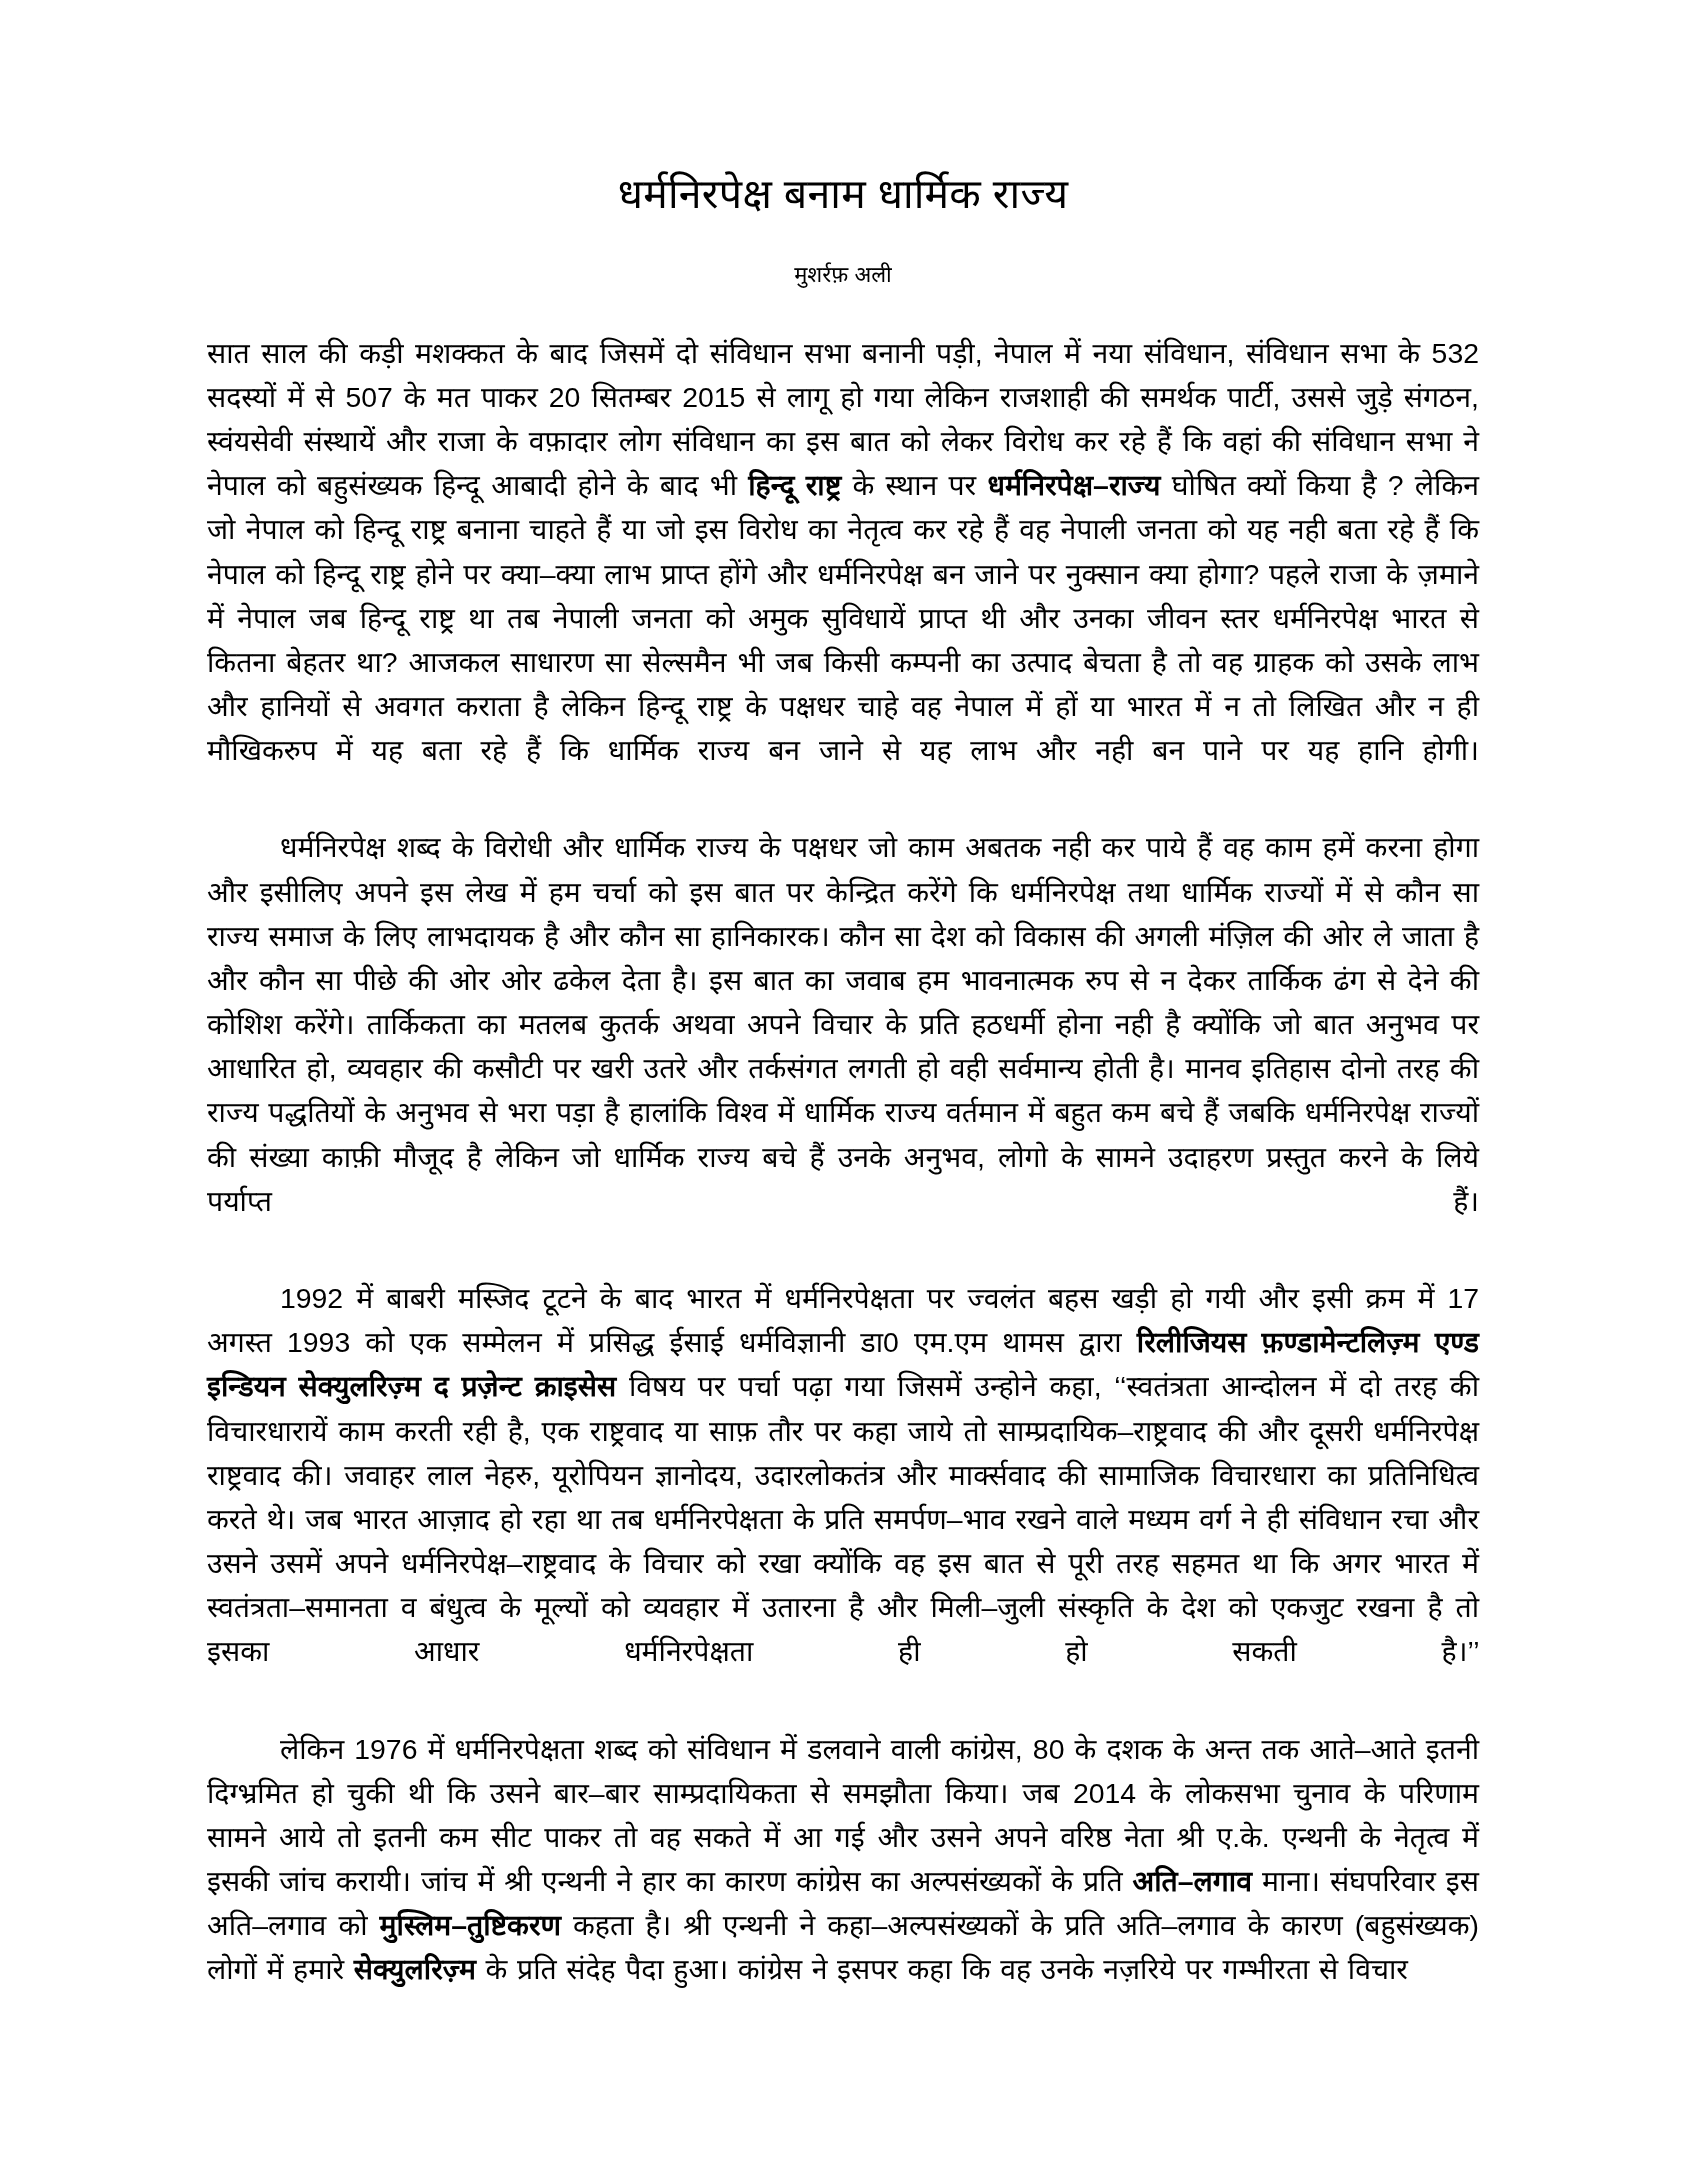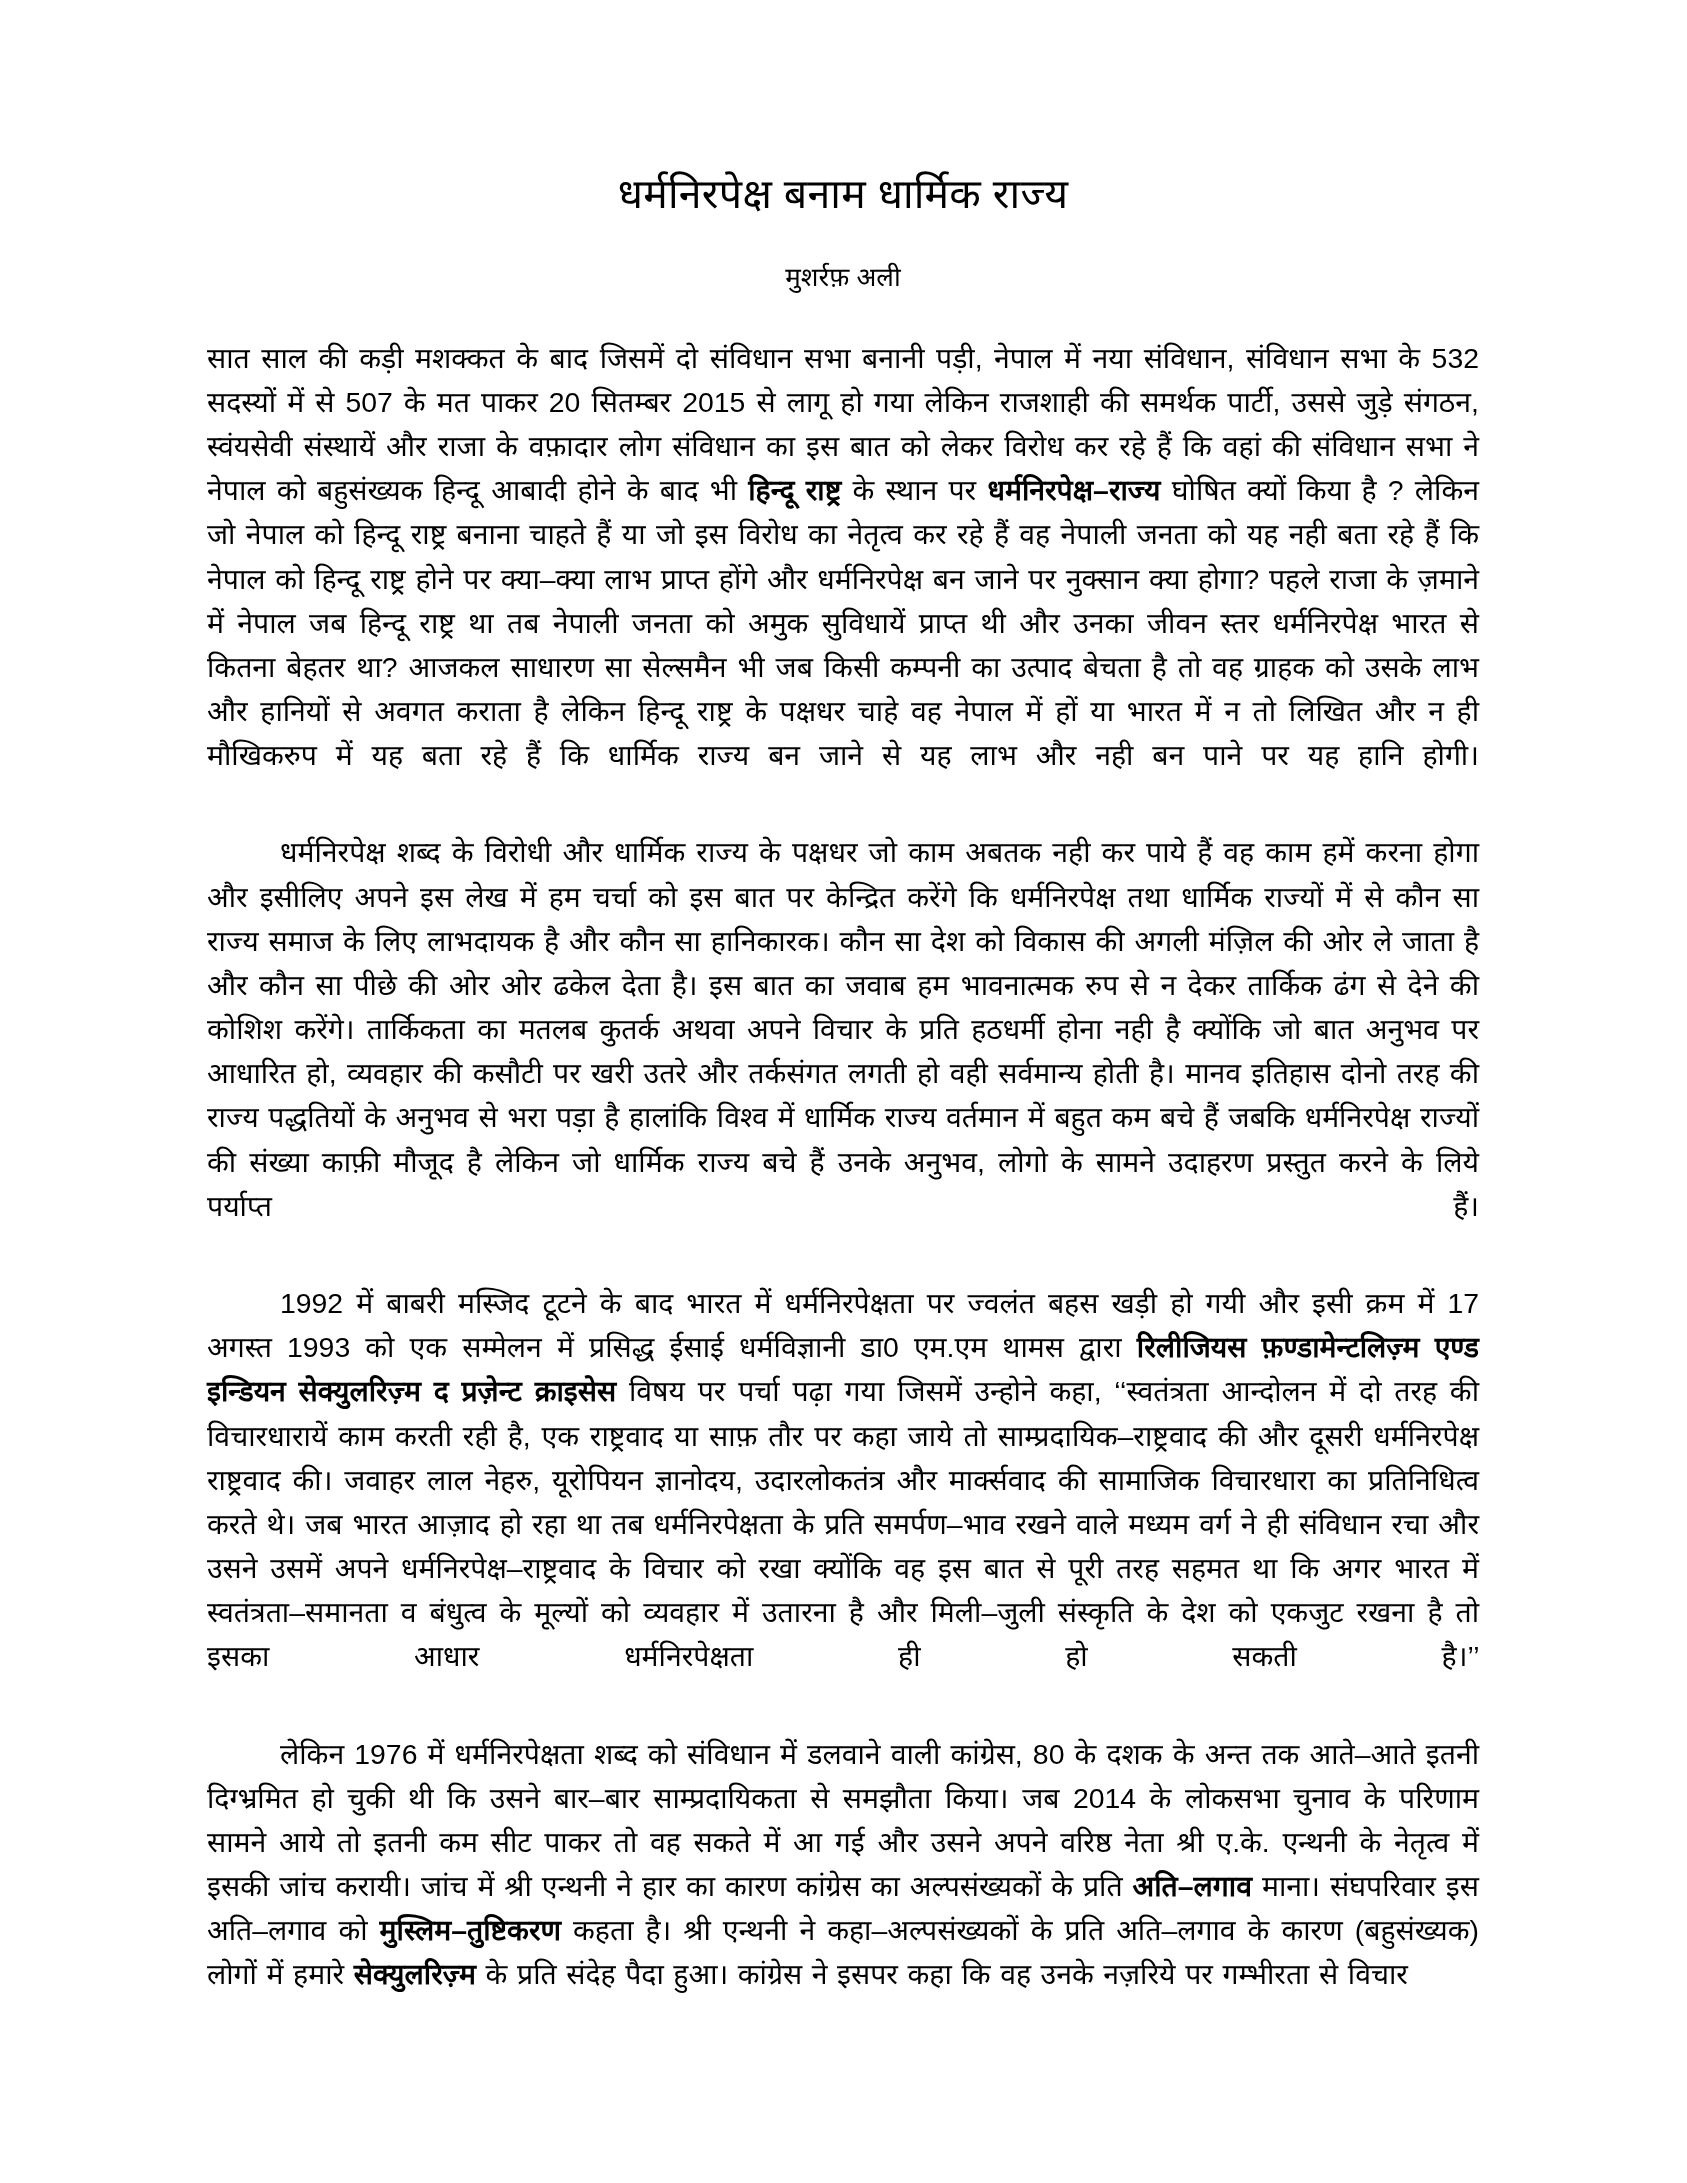--- a/index.html
+++ b/index.html
@@ -27,21 +27,21 @@
     font-size: 41px;
     font-weight: 400;
     text-align: center;
     color: #000000;
     margin: 0 0 0 0;
     line-height: 1.25;
     letter-spacing: 0.3px;
   }
   .doc-author {
     font-family: "Liberation Sans", "DejaVu Sans", sans-serif;
-    font-size: 26px;
+    font-size: 22px;
     font-weight: 400;
     text-align: center;
     color: #000000;
     margin: 41px 0 0 0;
     line-height: 1.25;
   }
   .body-text {
     margin-top: 42px;
   }
   p.para {

